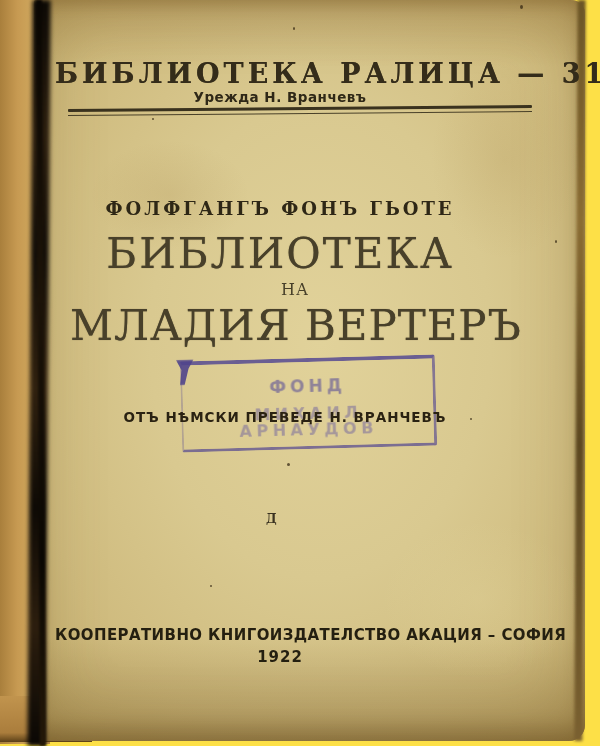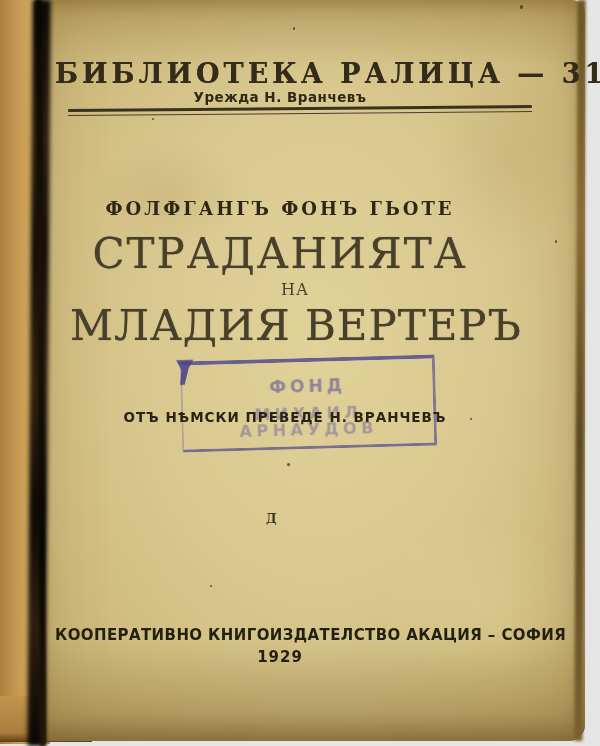--- a/index.html
+++ b/index.html
@@ -2,21 +2,21 @@
 <html><head>
 <meta charset="utf-8">
 <style>
   html,body{margin:0;padding:0;}
   body{
     width:600px;height:746px;
     background:#090705;
     font-family:"DejaVu Serif", serif;
     overflow:hidden;
   }
-  .photo{position:relative;width:600px;height:746px;background:#e5e5e5;overflow:hidden;}
+  .photo{position:relative;width:600px;height:746px;background:#fde047;overflow:hidden;}
 
   
   .cover-under{
     position:absolute;left:0;top:0;width:50px;height:744px;
     background:linear-gradient(90deg,#a97f3c 0%,#c79a52 35%,#cfa85e 70%,#b98c46 100%);
   }
   .cover-under-bottom{
     position:absolute;left:0;bottom:4px;width:92px;height:46px;
     background:linear-gradient(180deg,#c1944e 0%,#aa7d3c 80%,#5c4017 100%);
   }
@@ -132,30 +132,30 @@
   <div class="txt center-a series-title">БИБЛИОТЕКА РАЛИЦА — 31</div>
   <div class="txt center-a editor-line">Урежда Н. Вранчевъ</div>
 
   <div class="rule-wrap">
     <div class="rule-thick"></div>
     <div class="rule-thin"></div>
   </div>
 
   <div class="txt center-a author-line">ФОЛФГАНГЪ ФОНЪ ГЬОТЕ</div>
 
-  <div class="txt center-a title-1">СТРАДАНИЯТА</div>
+  <div class="txt center-a title-1">БИБЛИОТЕКА</div>
   <div class="txt center-b title-3">МЛАДИЯ ВЕРТЕРЪ</div>
   <div class="txt center-b title-2">НА</div>
 
   <div class="stamp">
     <div class="stamp-blotch"></div>
     <div class="stamp-line1">ФОНД</div>
     <div class="stamp-line2">МИХАИЛ АРНАУДОВ</div>
   </div>
 
   <div class="txt center-c translator-line">ОТЪ НѢМСКИ ПРЕВЕДЕ Н. ВРАНЧЕВЪ</div>
 
   <div class="d-mark">Д</div>
 
   <div class="txt center-a publisher-line">КООПЕРАТИВНО КНИГОИЗДАТЕЛСТВО АКАЦИЯ – СОФИЯ</div>
-  <div class="txt center-a year-line">1929</div>
+  <div class="txt center-a year-line">1922</div>
 
 </div>
 
 </body></html>

